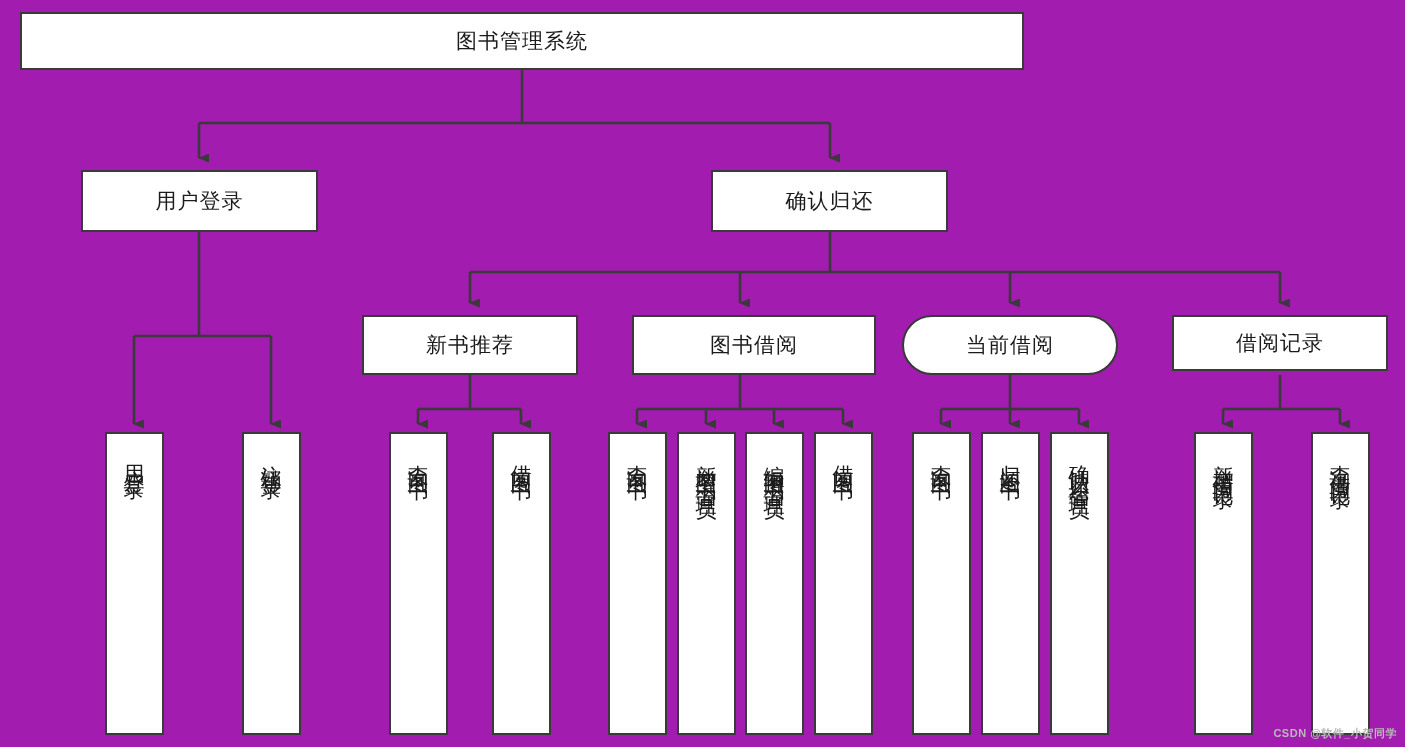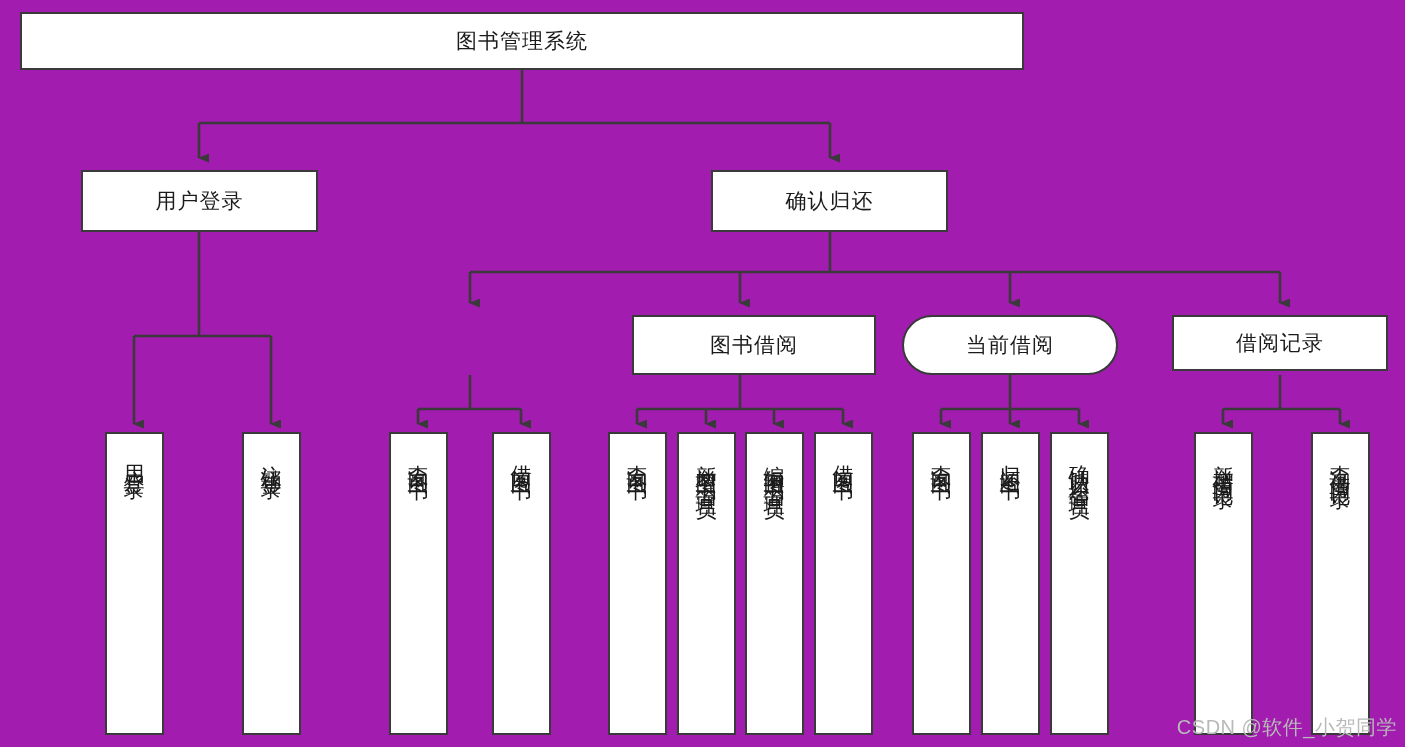--- a/index.html
+++ b/index.html
@@ -58,26 +58,27 @@
     text-orientation: upright;
     font-size: 21px;
     letter-spacing: 5px;
     line-height: 1;
     white-space: nowrap;
   }
   .watermark {
     position: absolute;
     right: 8px;
     bottom: 6px;
-    font-size: 20px;
+    font-size: 11px;
     color: #b9b9b9;
     letter-spacing: 0.5px;
     z-index: 5;
     user-select: none;
     white-space: nowrap;
+    font-weight: bold;
   }
 </style>
 </head>
 <body>
 
 <div id="canvas">
 
   <svg class="edges" viewBox="0 0 1405 747">
     <defs>
       <marker id="arw" markerWidth="10" markerHeight="11" refX="4.5" refY="10" orient="auto" markerUnits="userSpaceOnUse">
@@ -133,20 +134,23 @@
   </div>
 
   <div class="node horizontal" style="left:81px; top:170px; width:237px; height:62px;">
     <span class="lbl">用户登录</span>
   </div>
 
   <div class="node horizontal" style="left:711px; top:170px; width:237px; height:62px;">
     <span class="lbl">确认归还</span>
   </div>
 
+  <div class="node horizontal" style="left:362px; top:315px; width:216px; height:60px;">
+    <span class="lbl">新书推荐</span>
+  </div>
 
   <div class="node horizontal" style="left:632px; top:315px; width:244px; height:60px;">
     <span class="lbl">图书借阅</span>
   </div>
 
   <div class="node horizontal" style="left:902px; top:315px; width:216px; height:60px;border-radius:30px;">
     <span class="lbl">当前借阅</span>
   </div>
 
   <div class="node horizontal" style="left:1172px; top:315px; width:216px; height:56px;">

